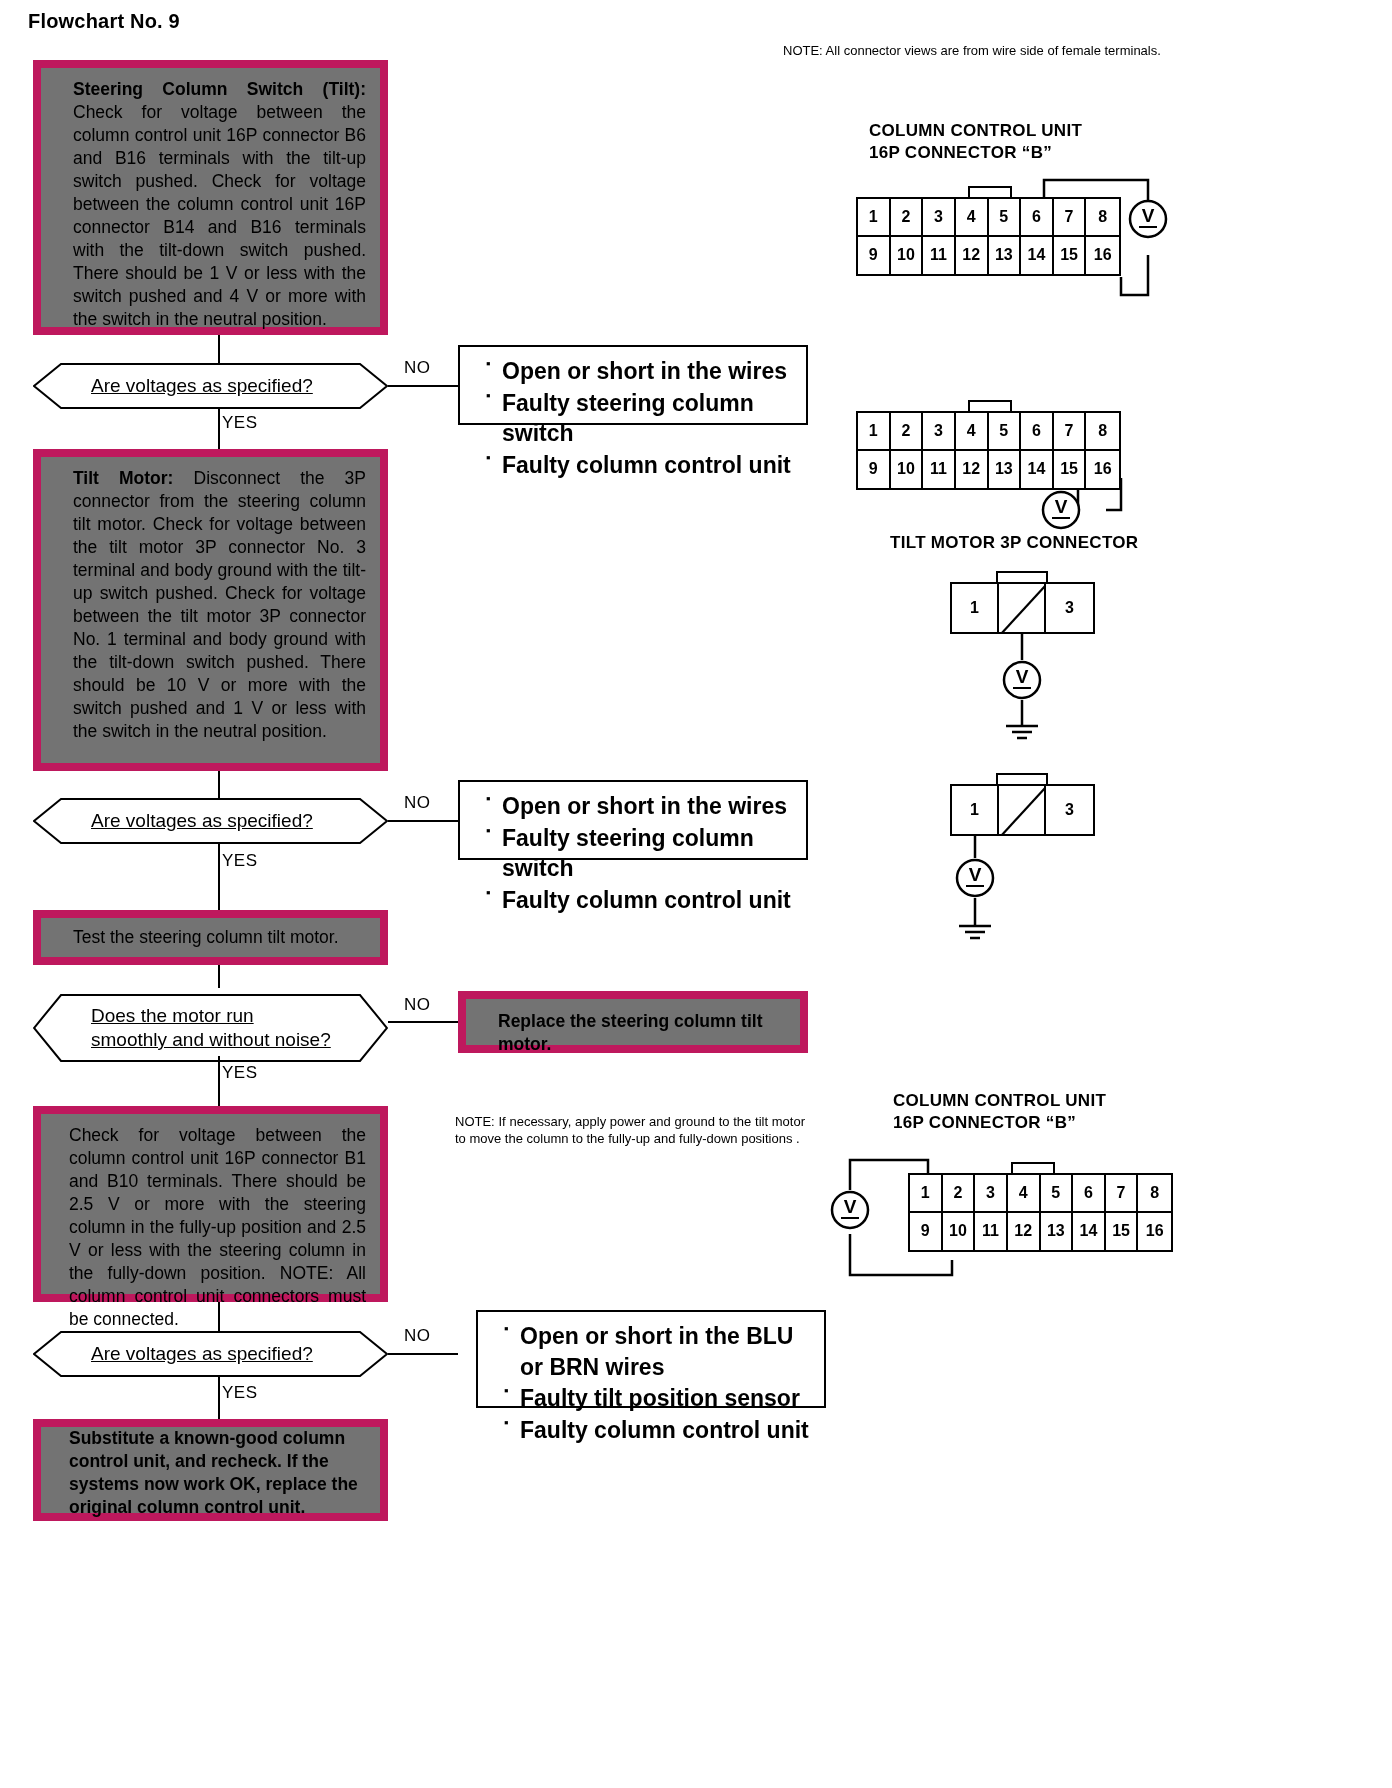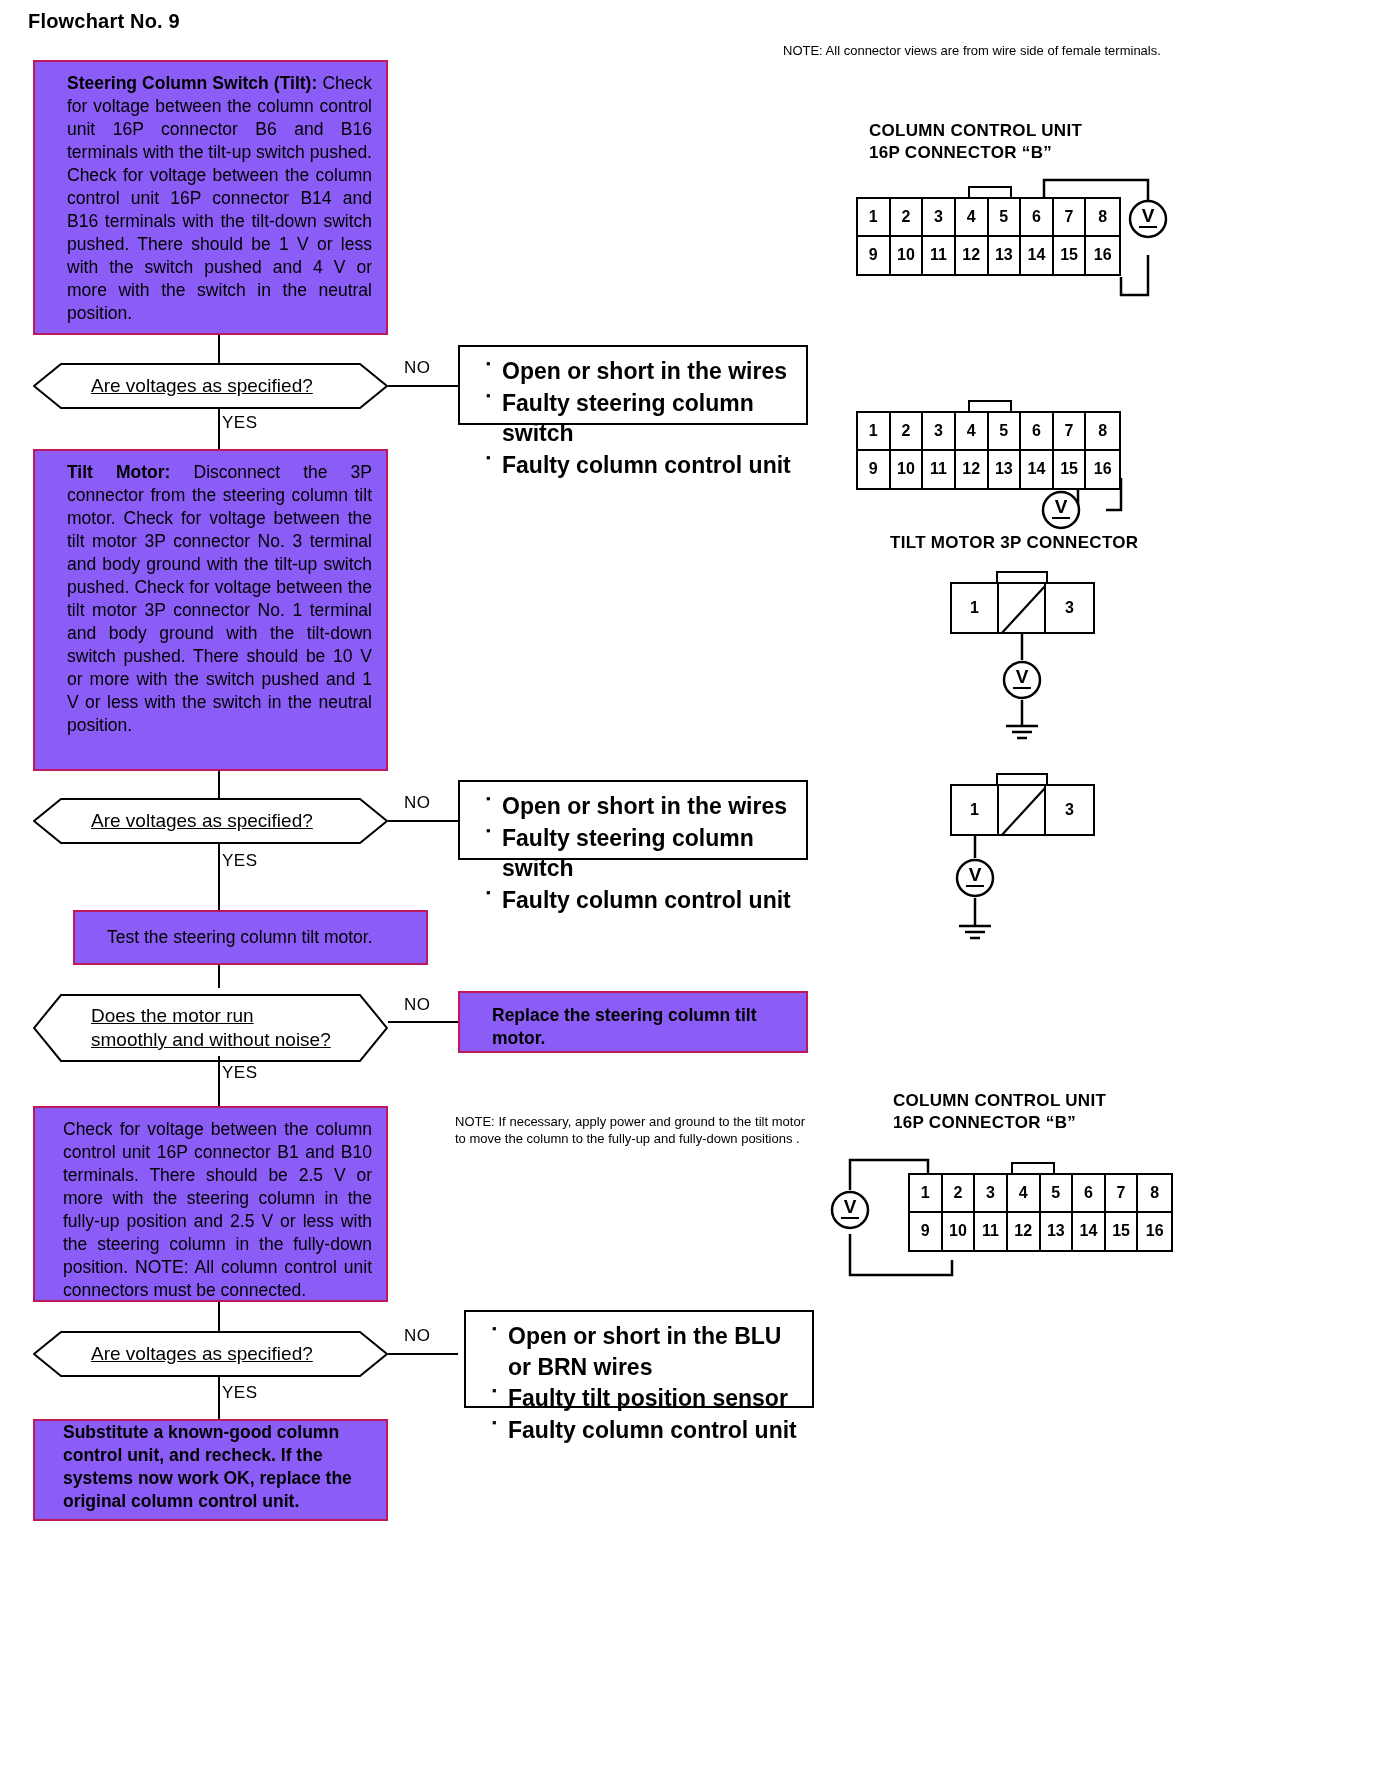--- a/index.html
+++ b/index.html
@@ -18,22 +18,22 @@
 
   
   #chart-title {
     left: 28px; top: 10px;
     font-size: 20px; font-weight: bold;
     letter-spacing: 0.2px;
   }
 
   
   .proc-box {
-    border: 2px solid #be185d;
-    background: #8b5cf6;
+    border: 8px solid #be185d;
+    background: #737373;
     padding: 10px 14px 10px 32px;
     font-size: 17.5px;
     line-height: 1.315;
   }
   .proc-box .lead {
     font-weight: bold;
     display: inline;
   }
   .proc-box .body { display: inline; }
   .proc-box.justify { text-align: justify; text-align-last: left; }
@@ -207,21 +207,21 @@
   <ul>
     <li>Open or short in the wires</li>
     <li>Faulty steering column switch</li>
     <li>Faulty column control unit</li>
   </ul>
 </div>
 
 <div class="abs vline" style="left:218px; top:844px; height:66px;"></div>
 <div class="abs branch-label" style="left:222px; top:851px;">YES</div>
 
-<div class="abs proc-box" style="left:33px; top:910px; width:355px; height:55px; display:flex; align-items:center;margin-left:40px;">
+<div class="abs proc-box" style="left:33px; top:910px; width:355px; height:55px; display:flex; align-items:center;">
   <span class="body">Test the steering column tilt motor.</span>
 </div>
 
 <div class="abs vline" style="left:218px; top:965px; height:23px;"></div>
 
 <div class="decision" style="left:33px; top:988px; width:355px; height:68px;margin-top:6px;">
   <svg width="355" height="68" viewBox="0 0 355 68">
     <polygon points="28,1 327,1 354,34 327,67 28,67 1,34" fill="#fff" stroke="#000" stroke-width="2"></polygon>
   </svg>
   <div class="dtext">Does the motor run smoothly and without noise?</div>
@@ -248,21 +248,21 @@
 <div class="decision" style="left:33px; top:1331px; width:355px; height:46px;">
   <svg width="355" height="46" viewBox="0 0 355 46">
     <polygon points="28,1 327,1 354,23 327,45 28,45 1,23" fill="#fff" stroke="#000" stroke-width="2"></polygon>
   </svg>
   <div class="dtext">Are voltages as specified?</div>
 </div>
 
 <div class="abs hline" style="left:388px; top:1353px; width:70px;"></div>
 <div class="abs branch-label" style="left:404px; top:1326px;">NO</div>
 
-<div class="abs bullet-box" style="left:464px; top:1310px; width:350px; height:98px;">
+<div class="abs bullet-box" style="left:476px; top:1310px; width:350px; height:98px;">
   <ul>
     <li>Open or short in the BLU or BRN wires</li>
     <li>Faulty tilt position sensor</li>
     <li>Faulty column control unit</li>
   </ul>
 </div>
 
 <div class="abs vline" style="left:218px; top:1377px; height:42px;"></div>
 <div class="abs branch-label" style="left:222px; top:1383px;">YES</div>
 

